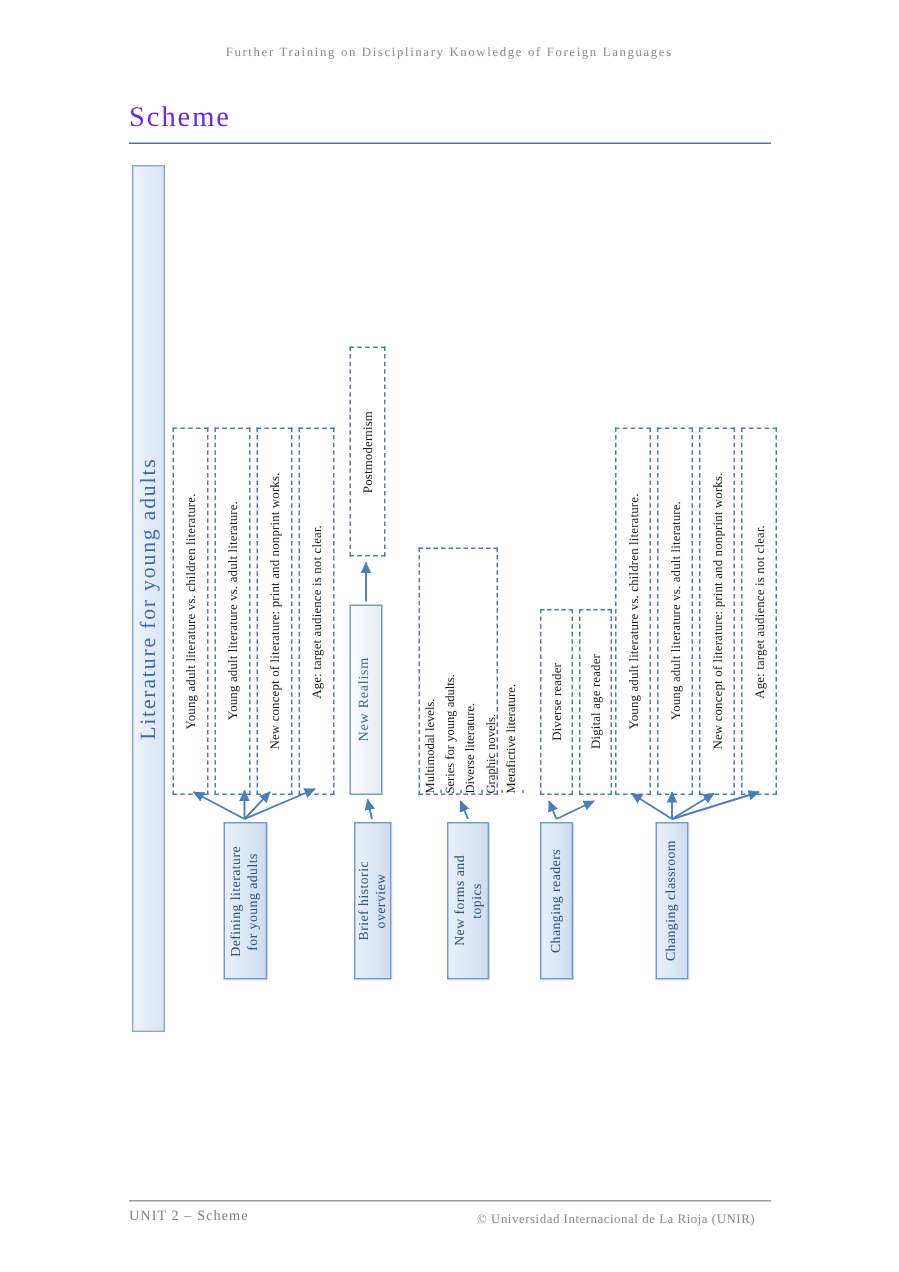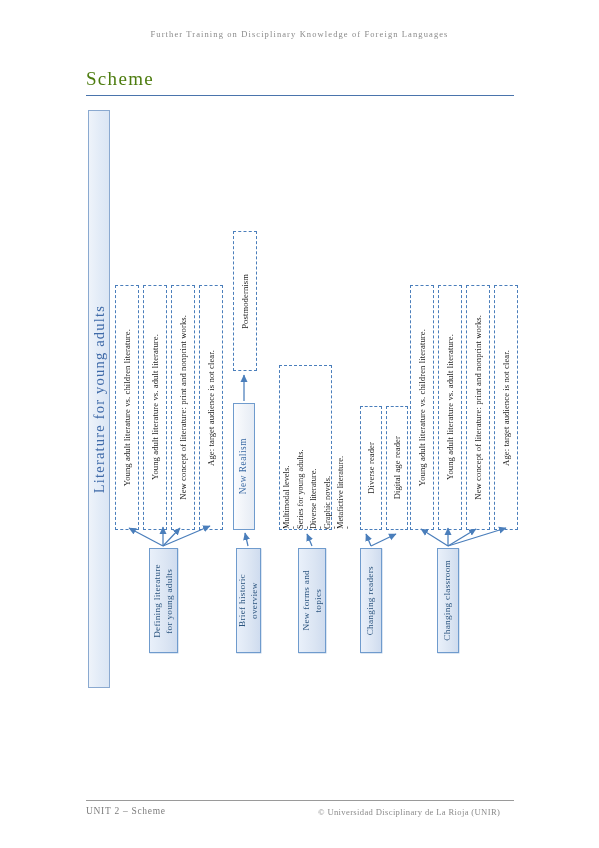--- a/index.html
+++ b/index.html
@@ -20,21 +20,21 @@
     font-size:8.5px;
     letter-spacing:1.1px;
     color:#8a8a8a;
     white-space:nowrap;
   }
   .page-title{
     position:absolute;left:86px;top:68px;
     font-family:"Liberation Serif", serif;
     font-size:19px;
     letter-spacing:1.3px;
-    color:#4d7c0f;
+    color:#6d28d9;
   }
   .title-rule{
     position:absolute;left:86px;top:95px;width:428px;height:0;
     border-top:1.6px solid #4a74ac;
   }
 
   
   .footer-rule{
     position:absolute;left:86px;top:800px;width:428px;height:0;
     border-top:1px solid #9a9a9a;
@@ -262,15 +262,15 @@
 
       <path d="M448,546 L421,529"></path>
       <path d="M448,546 L448,528"></path>
       <path d="M448,546 L476,529"></path>
       <path d="M448,546 L506,528"></path>
     </g>
   </svg>
 
   <div class="footer-rule"></div>
   <div class="footer-left">UNIT 2 – Scheme</div>
-  <div class="footer-right">© Universidad Disciplinary de La Rioja (UNIR)</div>
+  <div class="footer-right">© Universidad Internacional de La Rioja (UNIR)</div>
 
 </div>
 
 </body></html>

